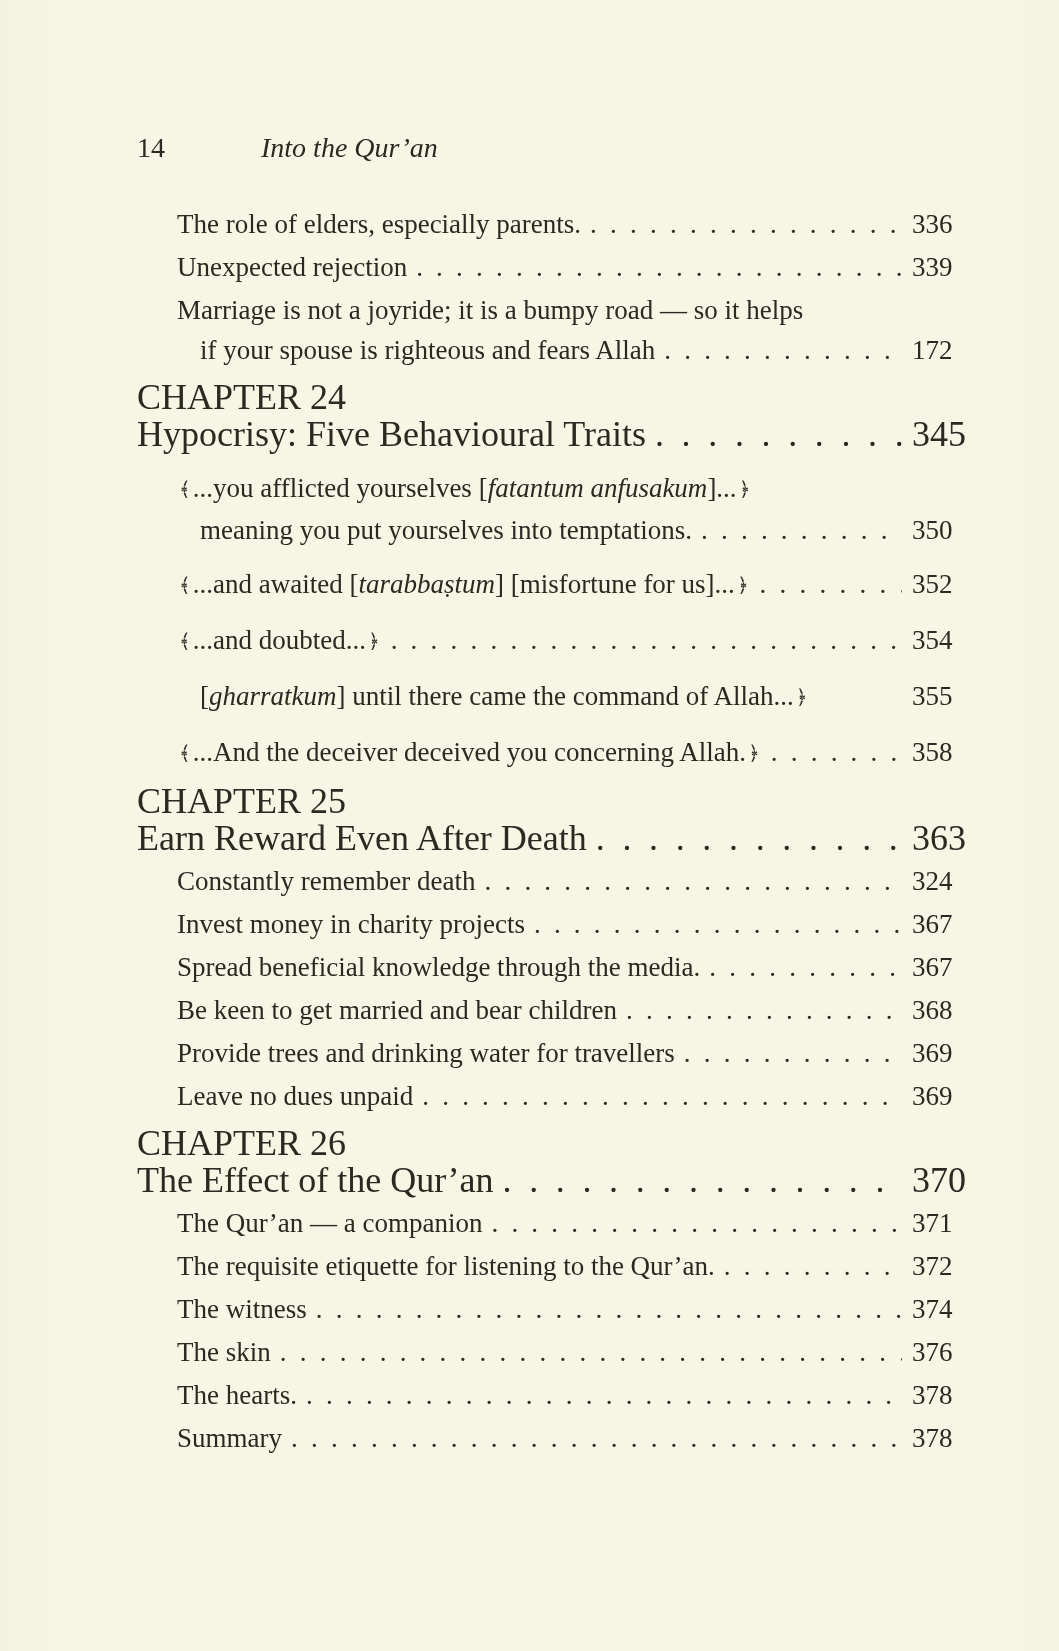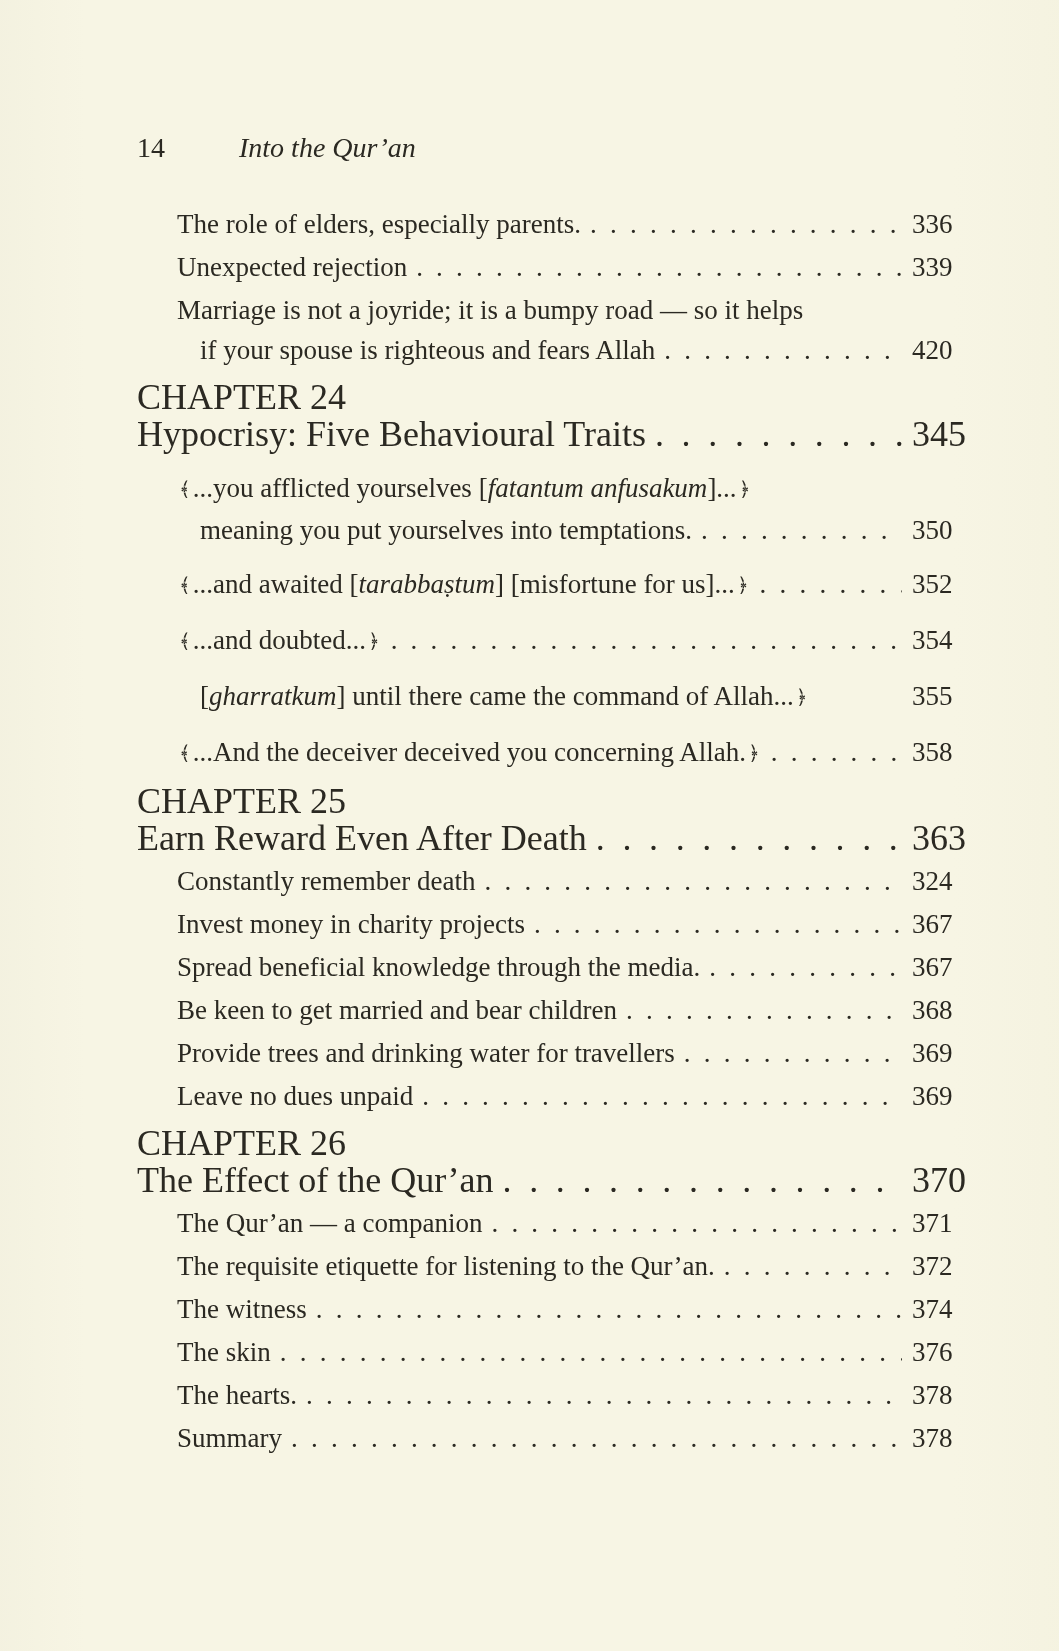--- a/index.html
+++ b/index.html
@@ -24,21 +24,21 @@
       #f7f5e4;
   }
   .header {
     display: flex;
     align-items: baseline;
     gap: 74px;
     font-size: 28px;
     line-height: 34px;
     margin-bottom: 42px;
   }
-  .book-title { font-style: italic; }
+  .book-title { font-style: italic; margin-left: 22px; }
 
   .row {
     display: flex;
     align-items: baseline;
     font-size: 27px;
     line-height: 34px;
   }
   .entry { margin-bottom: 9px; }
   .entry .row + .row { margin-top: 6px; }
 
@@ -103,21 +103,21 @@
           <span class="pagenum">339</span>
         </div>
       </div>
       <div class="entry item">
         <div class="row ind-1">
           <span class="text"><span class="run-normal">Marriage is not a joyride; it is a bumpy road — so it helps</span></span>
         </div>
         <div class="row ind-2">
           <span class="text"><span class="run-normal">if your spouse is righteous and fears Allah</span></span>
           <span class="leader"></span>
-          <span class="pagenum">420</span>
+          <span class="pagenum">172</span>
         </div>
       </div>
       <div class="entry chapter-label">
         <div class="row ind-0">
           <span class="text"><span class="run-normal">CHAPTER 24</span></span>
         </div>
       </div>
       <div class="entry chapter-title">
         <div class="row ind-0">
           <span class="text"><span class="run-normal">Hypocrisy: Five Behavioural Traits</span></span>

